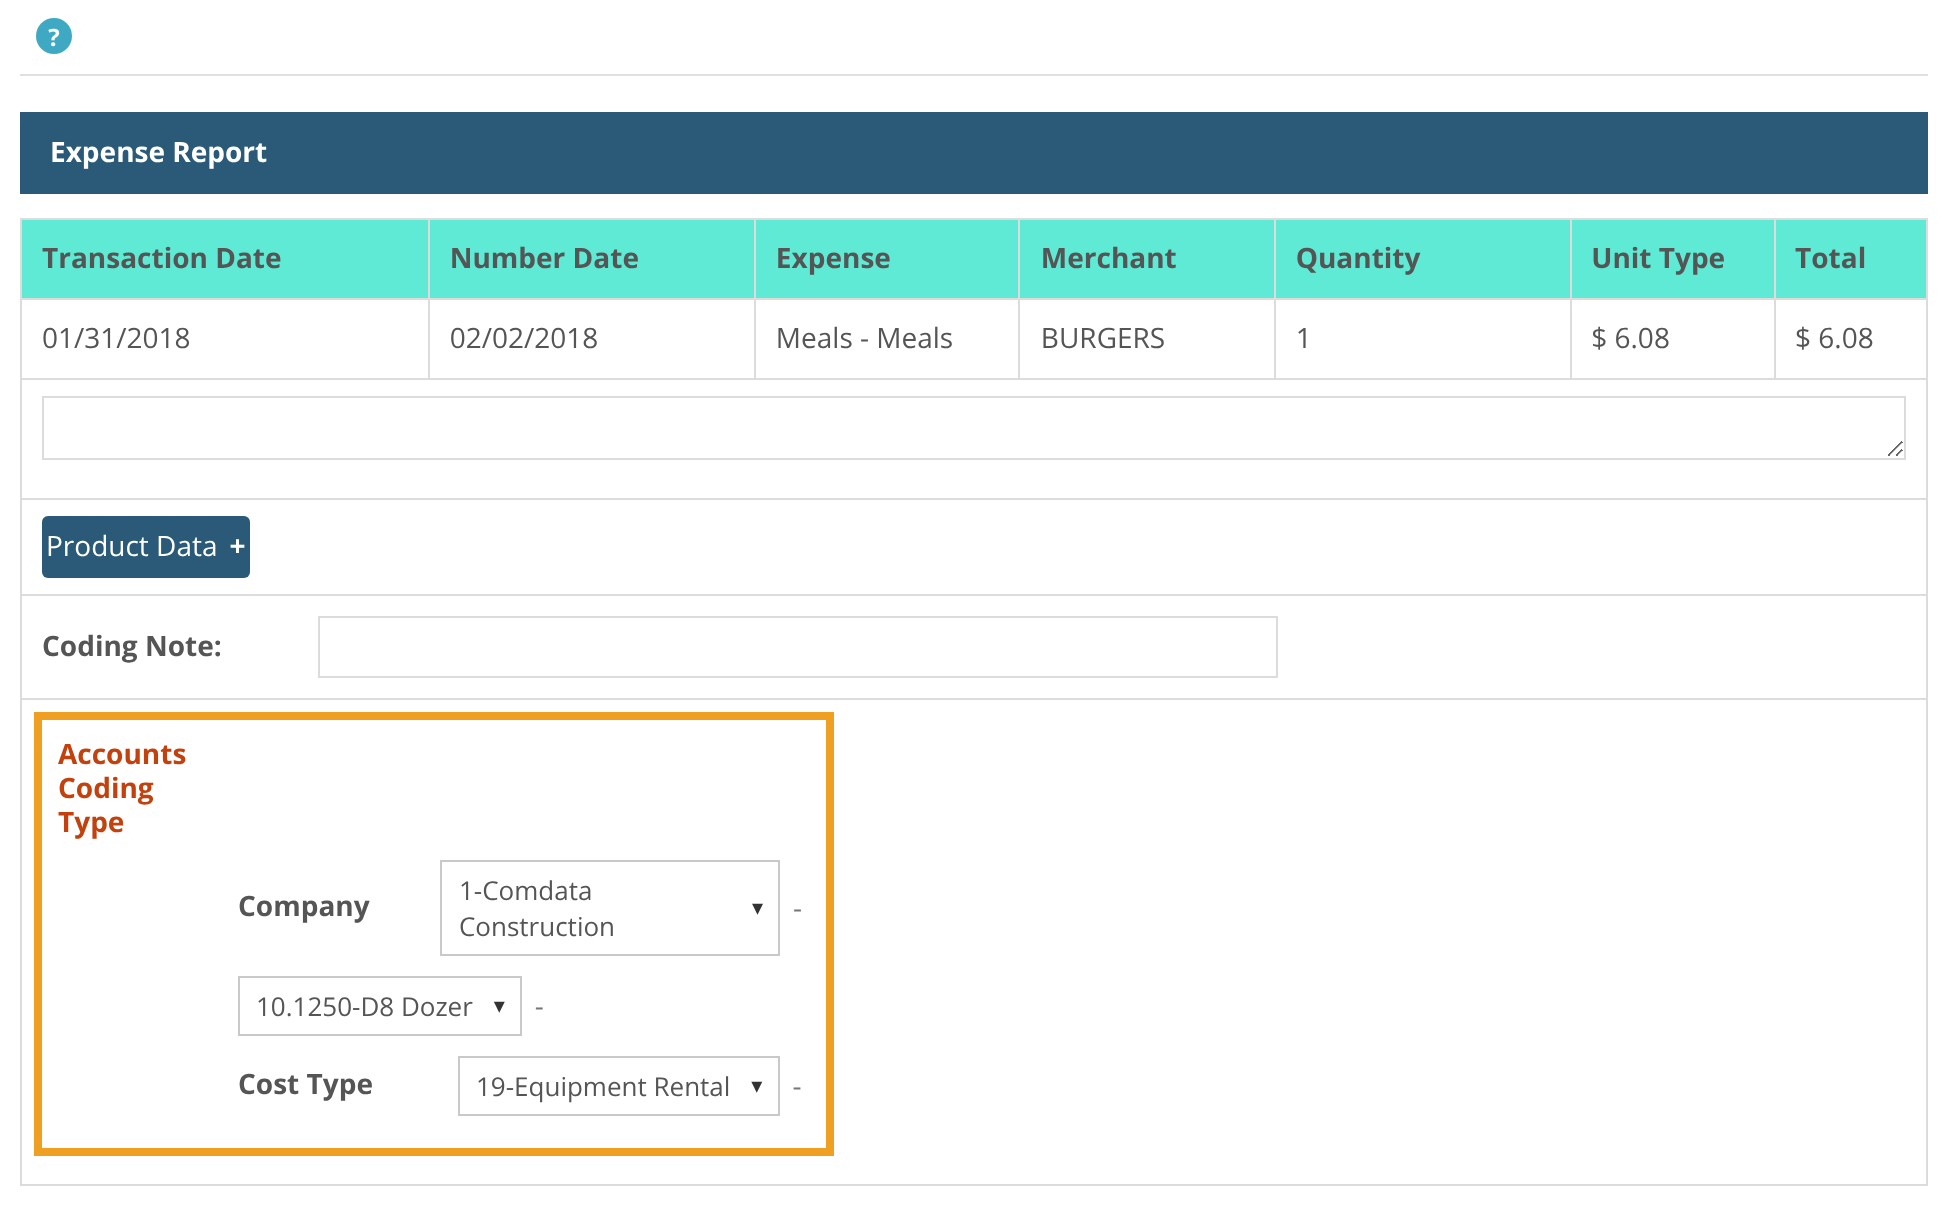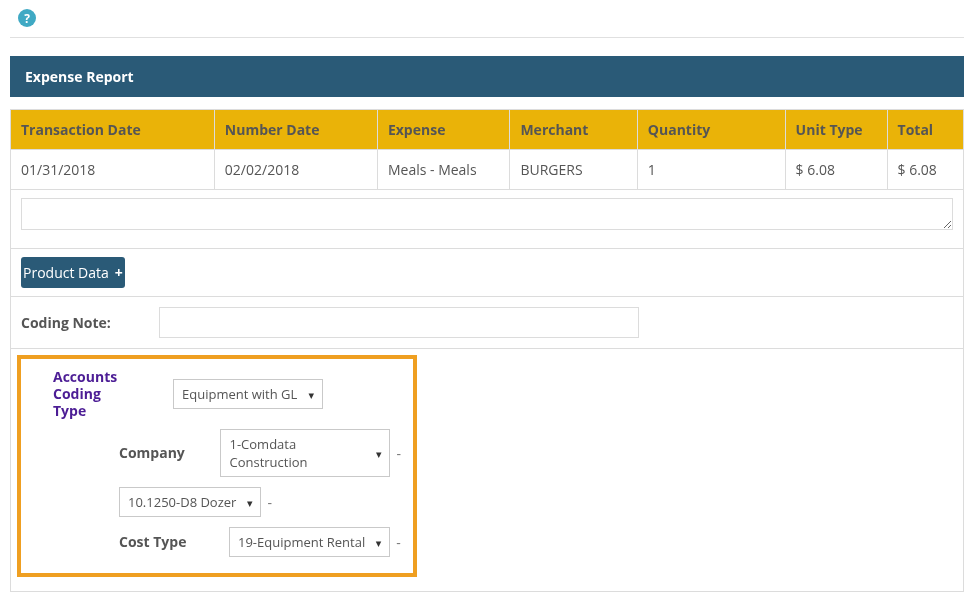--- a/index.html
+++ b/index.html
@@ -55,21 +55,21 @@
     .expense-table td {
       border: 1px solid #dcdcdc;
       padding: 10px 10px;
       text-align: left;
       vertical-align: middle;
       color: #555;
       font-size: 14px;
     }
     .expense-table th {
       font-weight: bold;
-      background: #eab308;
+      background: #5eead4;
     }
     .purpose-row {
       border: 1px solid #dcdcdc;
       border-top: none;
       padding: 8px 10px 14px 10px;
     }
     .purpose-label {
       font-weight: bold;
       color: #555;
       margin-bottom: 4px;
@@ -143,23 +143,22 @@
       display: flex;
       align-items: center;
       margin-bottom: 10px;
     }
     .coding-row:last-child {
       margin-bottom: 0;
     }
     .coding-label-top {
       width: 80px;
       font-weight: bold;
-      color: #4c1d95;
+      color: #c2410c;
       line-height: 1.2;
-      margin-left: 24px;
     }
     .coding-label {
       width: 110px;
       font-weight: bold;
       color: #555;
       line-height: 1.2;
     }
     .sub-fields {
       margin-left: 90px;
     }
@@ -258,23 +257,20 @@
   <span class="coding-note-label">Coding Note:</span>
   <input class="coding-note-input" type="text" value="" style="">
 </div>
 
 <div class="coding-section">
   <div class="highlight-box">
 
     <div class="coding-row">
       <div class="coding-label-top">Accounts Coding Type</div>
       <div style="width:40px"></div>
-      <div class="select-wp">
-        <button class="faux-select" style="min-width:150px">Equipment with GL</button>
-      </div>
     </div>
 
     <div class="sub-fields">
       <div class="coding-row">
         <div class="coding-label">Company</div>
         <div class="select-wp">
           <button class="faux-select" style="min-width:170px">1-Comdata Construction</button>
         </div>
         <span class="dash">-</span>
       </div>

